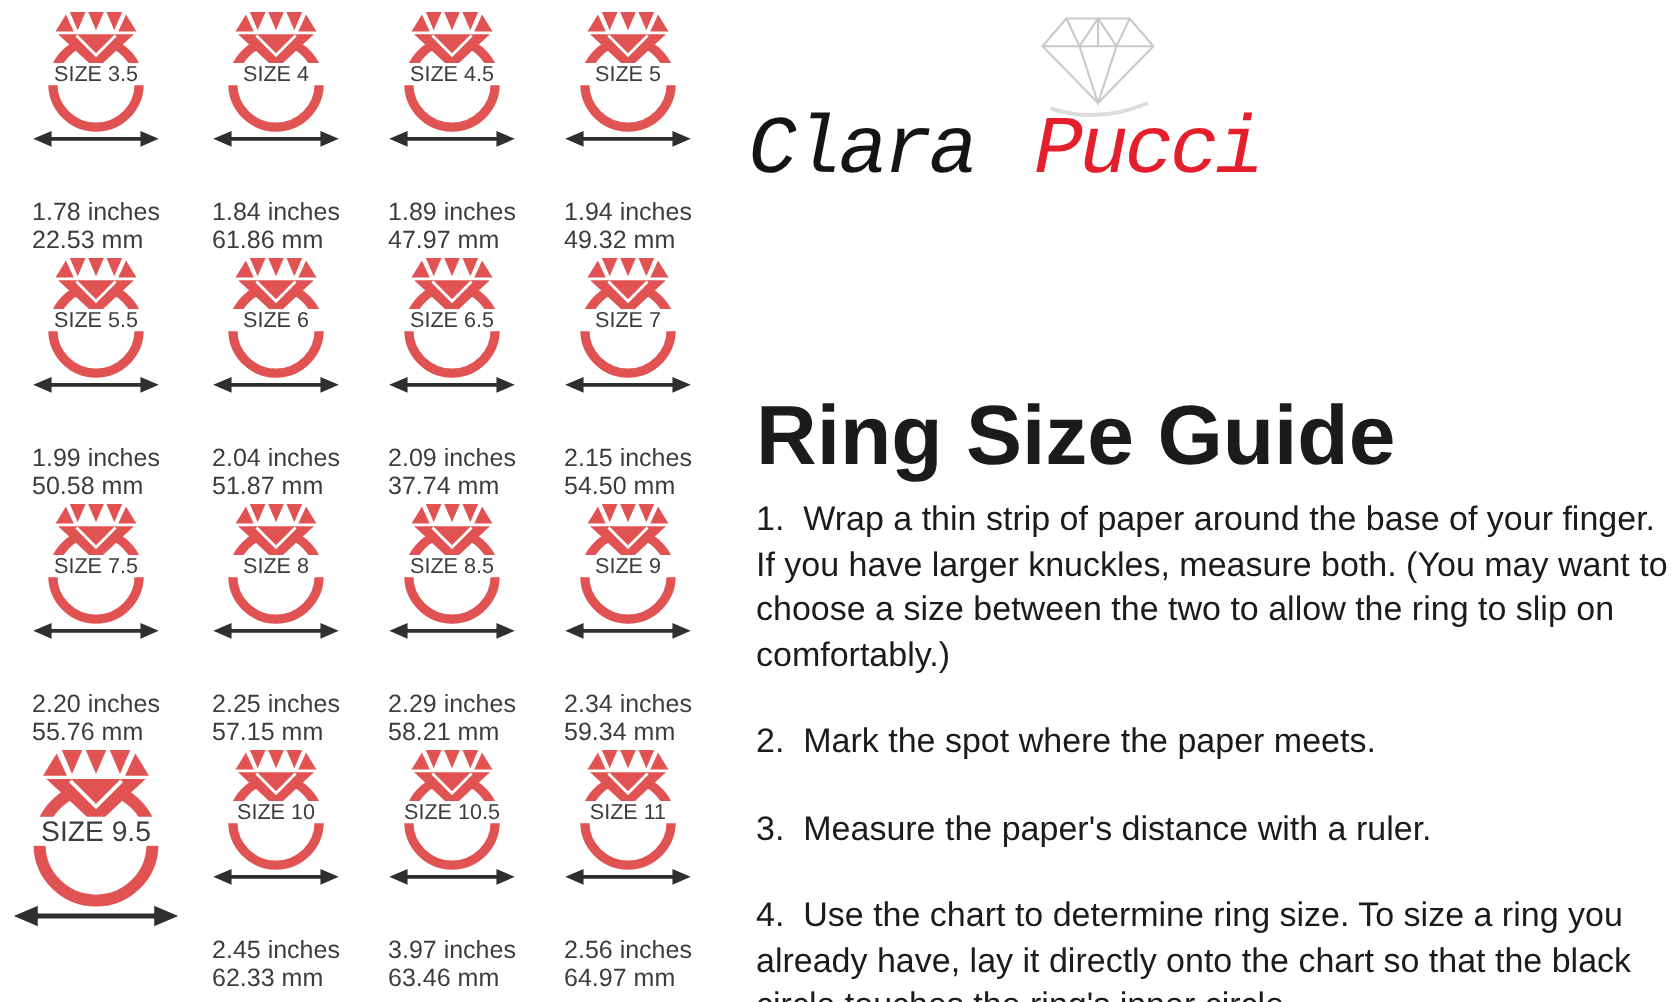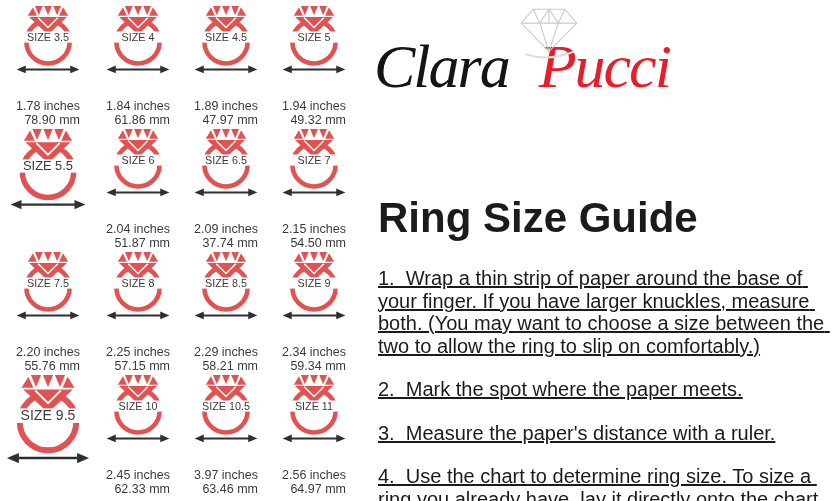--- a/index.html
+++ b/index.html
@@ -21,46 +21,45 @@
   .ring-svg .gem polygon{fill:var(--ring-color);}
   .ring-svg .gem .facet{fill:none;stroke:#ffffff;stroke-width:2.2;}
   .ring-svg .labelbg{fill:#ffffff;}
   .ring-svg .sizelabel{
     font-family:"Liberation Sans", sans-serif;font-size:16.5px;
     fill:var(--label-color);text-anchor:middle;
   }
   .ring-svg .arrow line{stroke:var(--arrow-color);stroke-width:3;}
   .ring-svg .arrow polygon{fill:var(--arrow-color);}
   .meas{
-    margin-top:3px;text-align:right;color:var(--label-color);
+    margin-top:3px;text-align:left;color:var(--label-color);
     font-size:12.5px;line-height:13.5px;letter-spacing:0;
   }
   
   .logo{
     position:absolute;left:374px;top:0;width:420px;height:106px;
     display:flex;align-items:flex-end;
   }
   .brand-word{
-    font-family:Liberation Serif, serif;font-style:italic;
-    font-size:62px;line-height:1;letter-spacing:-2px;padding-bottom:9px;
+    font-family:Liberation Mono, monospace;font-style:italic;
+    font-size:41px;line-height:1;letter-spacing:-2px;padding-bottom:9px;
   }
   .brand-first{color:var(--brand-black);}
   .brand-second{color:var(--brand-red);margin-left:30px;}
   .logo-diamond{position:absolute;left:142px;top:5px;}
   .logo-diamond .ln{fill:none;stroke:var(--diamond-grey);stroke-width:1.6;}
   .logo-diamond .swoosh{fill:none;stroke:#dcdcdc;stroke-width:3;}
   .guide-title{
     position:absolute;left:378px;top:194px;margin:0;
     font-size:42px;font-weight:700;color:var(--ink);letter-spacing:0;
   }
   .steps{position:absolute;left:378px;top:249px;width:458px;}
   .steps p{
-    margin:18px 0 21px 0;font-size:20px;line-height:22.5px;color:var(--ink);
+    margin:0 0 21px 0;font-size:17px;line-height:22.5px;color:var(--ink);
     white-space:pre-wrap;
-    text-decoration:underline;
   }
 </style>
 </head>
 <body>
 
 <div class="ring-grid">
   <div class="ring-cell">
     <svg class="ring-svg" viewBox="0 0 100 104" style="width: 74px; height: 77px;">
       <circle class="band" cx="50" cy="55" r="33"></circle>
       <g class="gem">
@@ -75,21 +74,21 @@
       <rect class="labelbg" x="11" y="39" width="78" height="17"></rect>
       <text class="sizelabel" x="50" y="53">SIZE 3.5</text>
       <g class="arrow">
         <line x1="12" y1="97" x2="88" y2="97"></line>
         <polygon points="2,97 16,91 16,103"></polygon>
         <polygon points="98,97 84,91 84,103"></polygon>
       </g>
     </svg>
     <div class="meas">
       <div class="inches">1.78 inches</div>
-      <div class="mm">78.90 mm</div>
+      <div class="mm">22.53 mm</div>
     </div>
   </div>
 
   <div class="ring-cell">
     <svg class="ring-svg" viewBox="0 0 100 104" style="width: 74px; height: 77px;">
       <circle class="band" cx="50" cy="55" r="33"></circle>
       <g class="gem">
         <polygon points="30,0 42,0 36,14"></polygon>
         <polygon points="44,0 56,0 50,14"></polygon>
         <polygon points="58,0 70,0 64,14"></polygon>
@@ -177,20 +176,24 @@
         <path class="facet" d="M35,18 L50,33 L65,18"></path>
       </g>
       <rect class="labelbg" x="11" y="39" width="78" height="17"></rect>
       <text class="sizelabel" x="50" y="53">SIZE 5.5</text>
       <g class="arrow">
         <line x1="12" y1="97" x2="88" y2="97"></line>
         <polygon points="2,97 16,91 16,103"></polygon>
         <polygon points="98,97 84,91 84,103"></polygon>
       </g>
     </svg>
+    <div class="meas">
+      <div class="inches">1.99 inches</div>
+      <div class="mm">50.58 mm</div>
+    </div>
   </div>
 
   <div class="ring-cell">
     <svg class="ring-svg" viewBox="0 0 100 104" style="width: 78px; height: 81px;">
       <circle class="band" cx="50" cy="55" r="33"></circle>
       <g class="gem">
         <polygon points="30,0 42,0 36,14"></polygon>
         <polygon points="44,0 56,0 50,14"></polygon>
         <polygon points="58,0 70,0 64,14"></polygon>
         <polygon points="27,2 33,15 19,15"></polygon>

